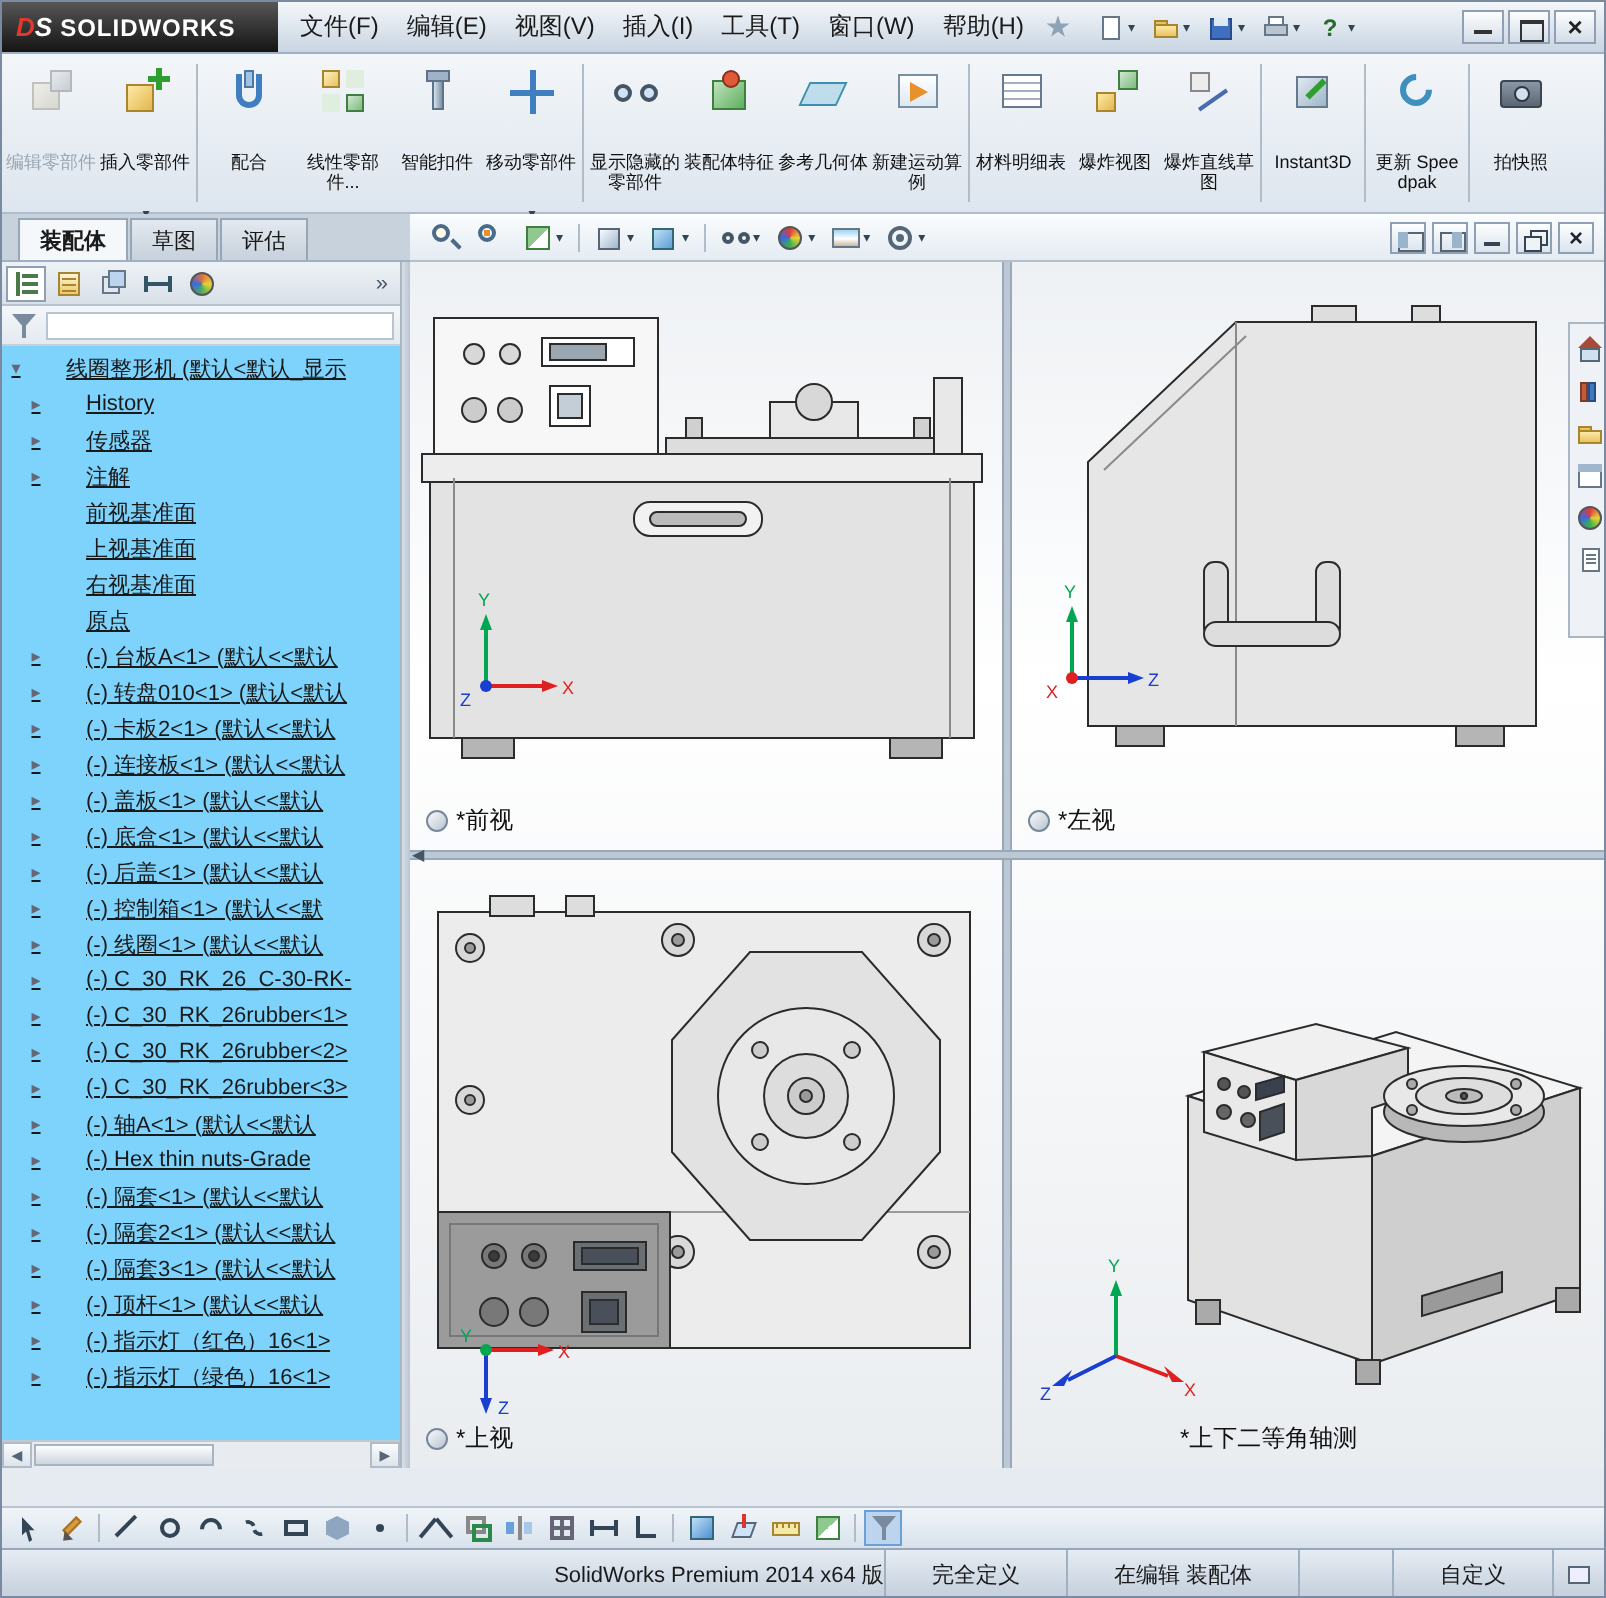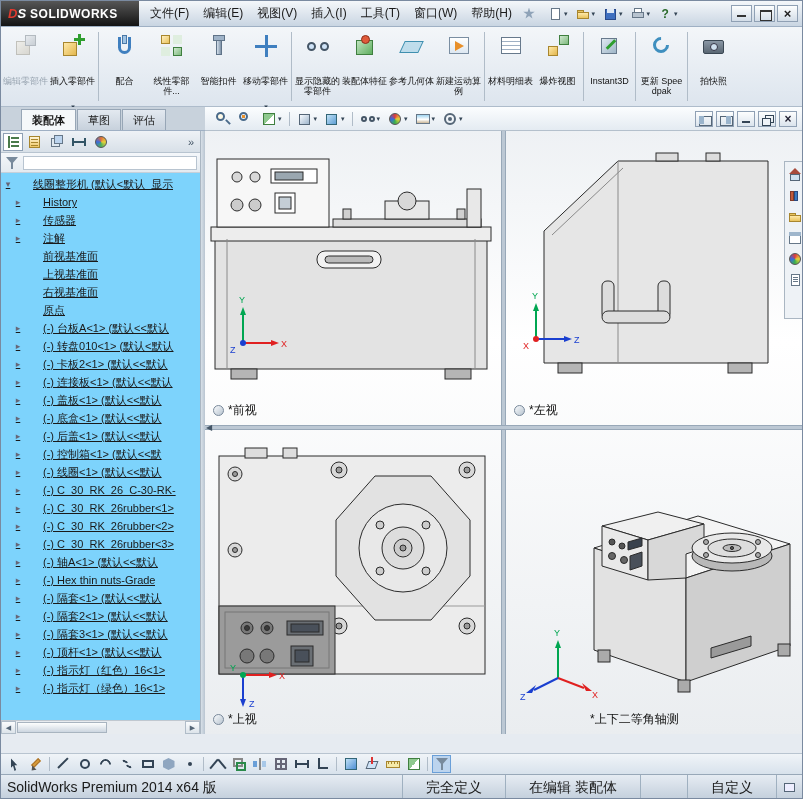--- a/index.html
+++ b/index.html
@@ -26,21 +26,21 @@
   
   .cmdbar{position:absolute;top:26px;left:0;right:0;height:80px;background:linear-gradient(#f3f6f9,#dde5ee);border-bottom:1px solid #aebccb;display:flex;align-items:stretch;padding:2px 1px;}
   .cmd-btn{width:47px;display:flex;flex-direction:column;align-items:center;padding-top:3px;gap:17px;border:1px solid transparent;}
   .cmd-btn .lbl{font-size:9px;line-height:10px;text-align:center;word-break:break-all;color:#111;}
   .cmd-btn.disabled .lbl{color:#9aa6b2;}
   .cmd-btn.disabled .tbic{opacity:.45;filter:grayscale(.8);}
   .vsep{width:1px;background:#b0bcc8;align-self:stretch;margin:3px 2px;flex:none;}
 
   
   .ribbonrow{position:absolute;top:106px;left:0;right:0;height:24px;display:flex;}
-  .ribbon-tabs{width:204px;background:#c8d2dc;display:flex;align-items:flex-end;padding-left:20px;border-bottom:1px solid #9fb0c4;flex:none;}
+  .ribbon-tabs{width:204px;background:#c8d2dc;display:flex;align-items:flex-end;padding-left:8px;border-bottom:1px solid #9fb0c4;flex:none;}
   .rtab{padding:3px 10px 2px;font-size:11px;border:1px solid #97a6b6;border-bottom:none;background:linear-gradient(#e3e9f0,#c7d1dc);margin-right:1px;white-space:nowrap;}
   .rtab.active{background:#f5f8fa;font-weight:bold;}
   .ribbon-right{flex:1;display:flex;align-items:center;background:linear-gradient(#fbfdfe,#e4ebf2);border-bottom:1px solid #b4c0cc;}
   .viewbar{display:flex;align-items:center;gap:3px;padding-left:8px;}
   .vbtn{display:flex;align-items:center;padding:1px;border:1px solid transparent;}
   .js-dd{display:none;font-size:7px;color:#345;margin-left:1px;}
   .js-dd.show{display:inline-block;}
   .js-dd::before{content:"▾";}
   .docwin{margin-left:auto;display:flex;gap:3px;padding-right:5px;align-items:center;}
   .dw{width:18px;height:16px;border:1px solid #8fa0b4;background:linear-gradient(#fdfefe,#dbe4ed);position:relative;}
@@ -100,21 +100,21 @@
   .nav-btn.last::before{content:"▶|";}
   .mtab{padding:2px 14px 0;font-size:11px;border-right:1px solid #aab8c6;display:flex;align-items:center;}
   .mtab.active{background:#fff;border:1px solid #8a98a8;border-top:none;font-weight:bold;}
 
   
   .sketchbar{position:absolute;left:0;top:752px;right:0;height:21px;background:linear-gradient(#f0f4f8,#d8e2ec);border-top:1px solid #b8c4d0;display:flex;align-items:center;gap:2px;padding-left:4px;}
   .sk{width:19px;height:18px;border:1px solid transparent;display:flex;align-items:center;justify-content:center;}
   .sk.active{background:#bcd4ee;border-color:#6a9fd8;}
 
   
-  .statusbar{position:absolute;left:0;top:773px;right:0;height:26px;background:linear-gradient(#e6ecf3,#c2cedb);border-top:1px solid #98a8b8;display:flex;align-items:center;font-size:14px;}
+  .statusbar{position:absolute;left:0;top:773px;right:0;height:26px;background:linear-gradient(#e6ecf3,#c2cedb);border-top:1px solid #98a8b8;display:flex;align-items:center;font-size:11px;text-align:right;}
   .status-left{padding-left:6px;flex:1;}
   .status-seg{border-left:1px solid #9fb0c0;padding:0 23px;height:100%;display:flex;align-items:center;min-width:26px;white-space:nowrap;}
   .status-icon-box{border-left:1px solid #9fb0c0;width:26px;height:100%;display:flex;align-items:center;justify-content:center;}
 
   
   .ic{position:relative;display:inline-block;width:16px;height:16px;flex:none;}
   .tic{position:relative;display:inline-block;width:14px;height:14px;flex:none;}
   .tbic{position:relative;display:block;width:26px;height:26px;flex:none;}
   .ic::before,.ic::after,.tic::before,.tic::after,.tbic::before,.tbic::after{content:"";position:absolute;box-sizing:border-box;}
 
@@ -337,20 +337,25 @@
     </div>
       <span class="vsep"></span>
       <div class="cmd-btn">
       <span class="tbic js-icon ic-bill-of-materials"></span>
       <span class="lbl">材料明细表</span>
 
     </div>
       <div class="cmd-btn">
       <span class="tbic js-icon ic-exploded-view"></span>
       <span class="lbl">爆炸视图</span>
+
+    </div>
+      <div class="cmd-btn">
+      <span class="tbic js-icon ic-explode-line-sketch"></span>
+      <span class="lbl">爆炸直线草图</span>
 
     </div>
       <span class="vsep"></span>
       <div class="cmd-btn">
       <span class="tbic js-icon ic-instant3d"></span>
       <span class="lbl">Instant3D</span>
 
     </div>
       <span class="vsep"></span>
       <div class="cmd-btn">

